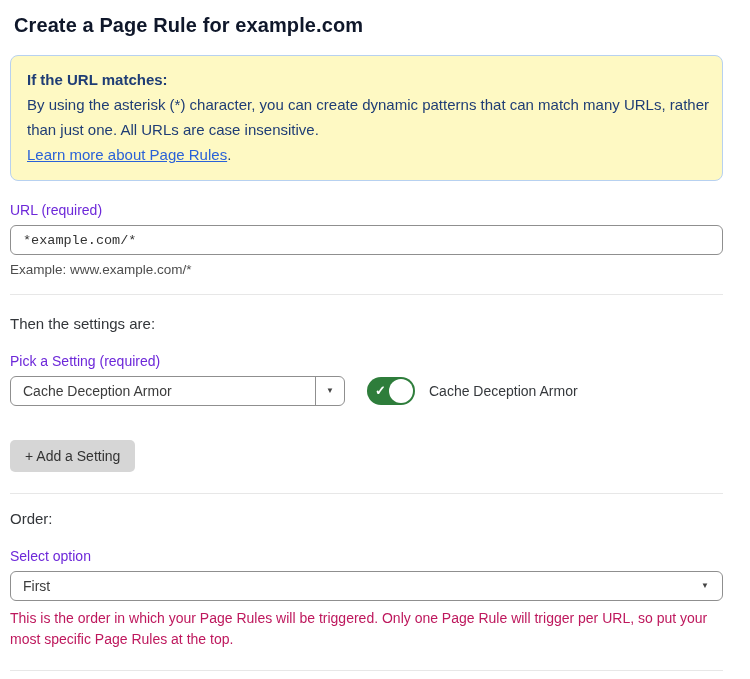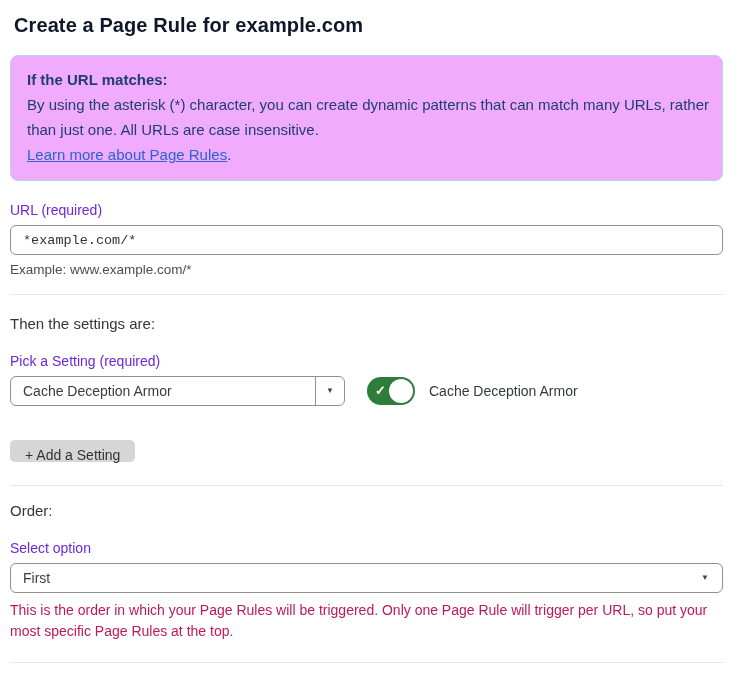--- a/index.html
+++ b/index.html
@@ -14,21 +14,21 @@
 
   .page-title {
     font-size: 20px;
     font-weight: bold;
     color: #0f172a;
     margin: 2px 0 18px 4px;
     letter-spacing: 0.1px;
   }
 
   .info-box {
-    background: #f0abfc;
+    background: #fef9c3;
     border: 1px solid #b7d1f0;
     border-radius: 8px;
     padding: 11px 0 13px 16px;
     color: #1f3d75;
     font-size: 15px;
     line-height: 25px;
   }
   .info-heading { font-weight: bold; }
   .info-link {
     color: #2a62d8;
@@ -143,21 +143,21 @@
     border-radius: 50%;
   }
   .toggle-label {
     font-size: 14px;
     color: #35383c;
     margin-left: 14px;
   }
 
   .btn {
     display: inline-block;
-    height: 22px;
+    height: 32px;
     line-height: 30px;
     padding: 0 15px;
     font-size: 14px;
     font-family: "Liberation Sans", sans-serif;
     border: none;
     border-radius: 5px;
     cursor: pointer;
   }
   .btn-gray { background: #d6d6d6; color: #333333; }
   .add-setting-btn { margin-top: 34px; }

